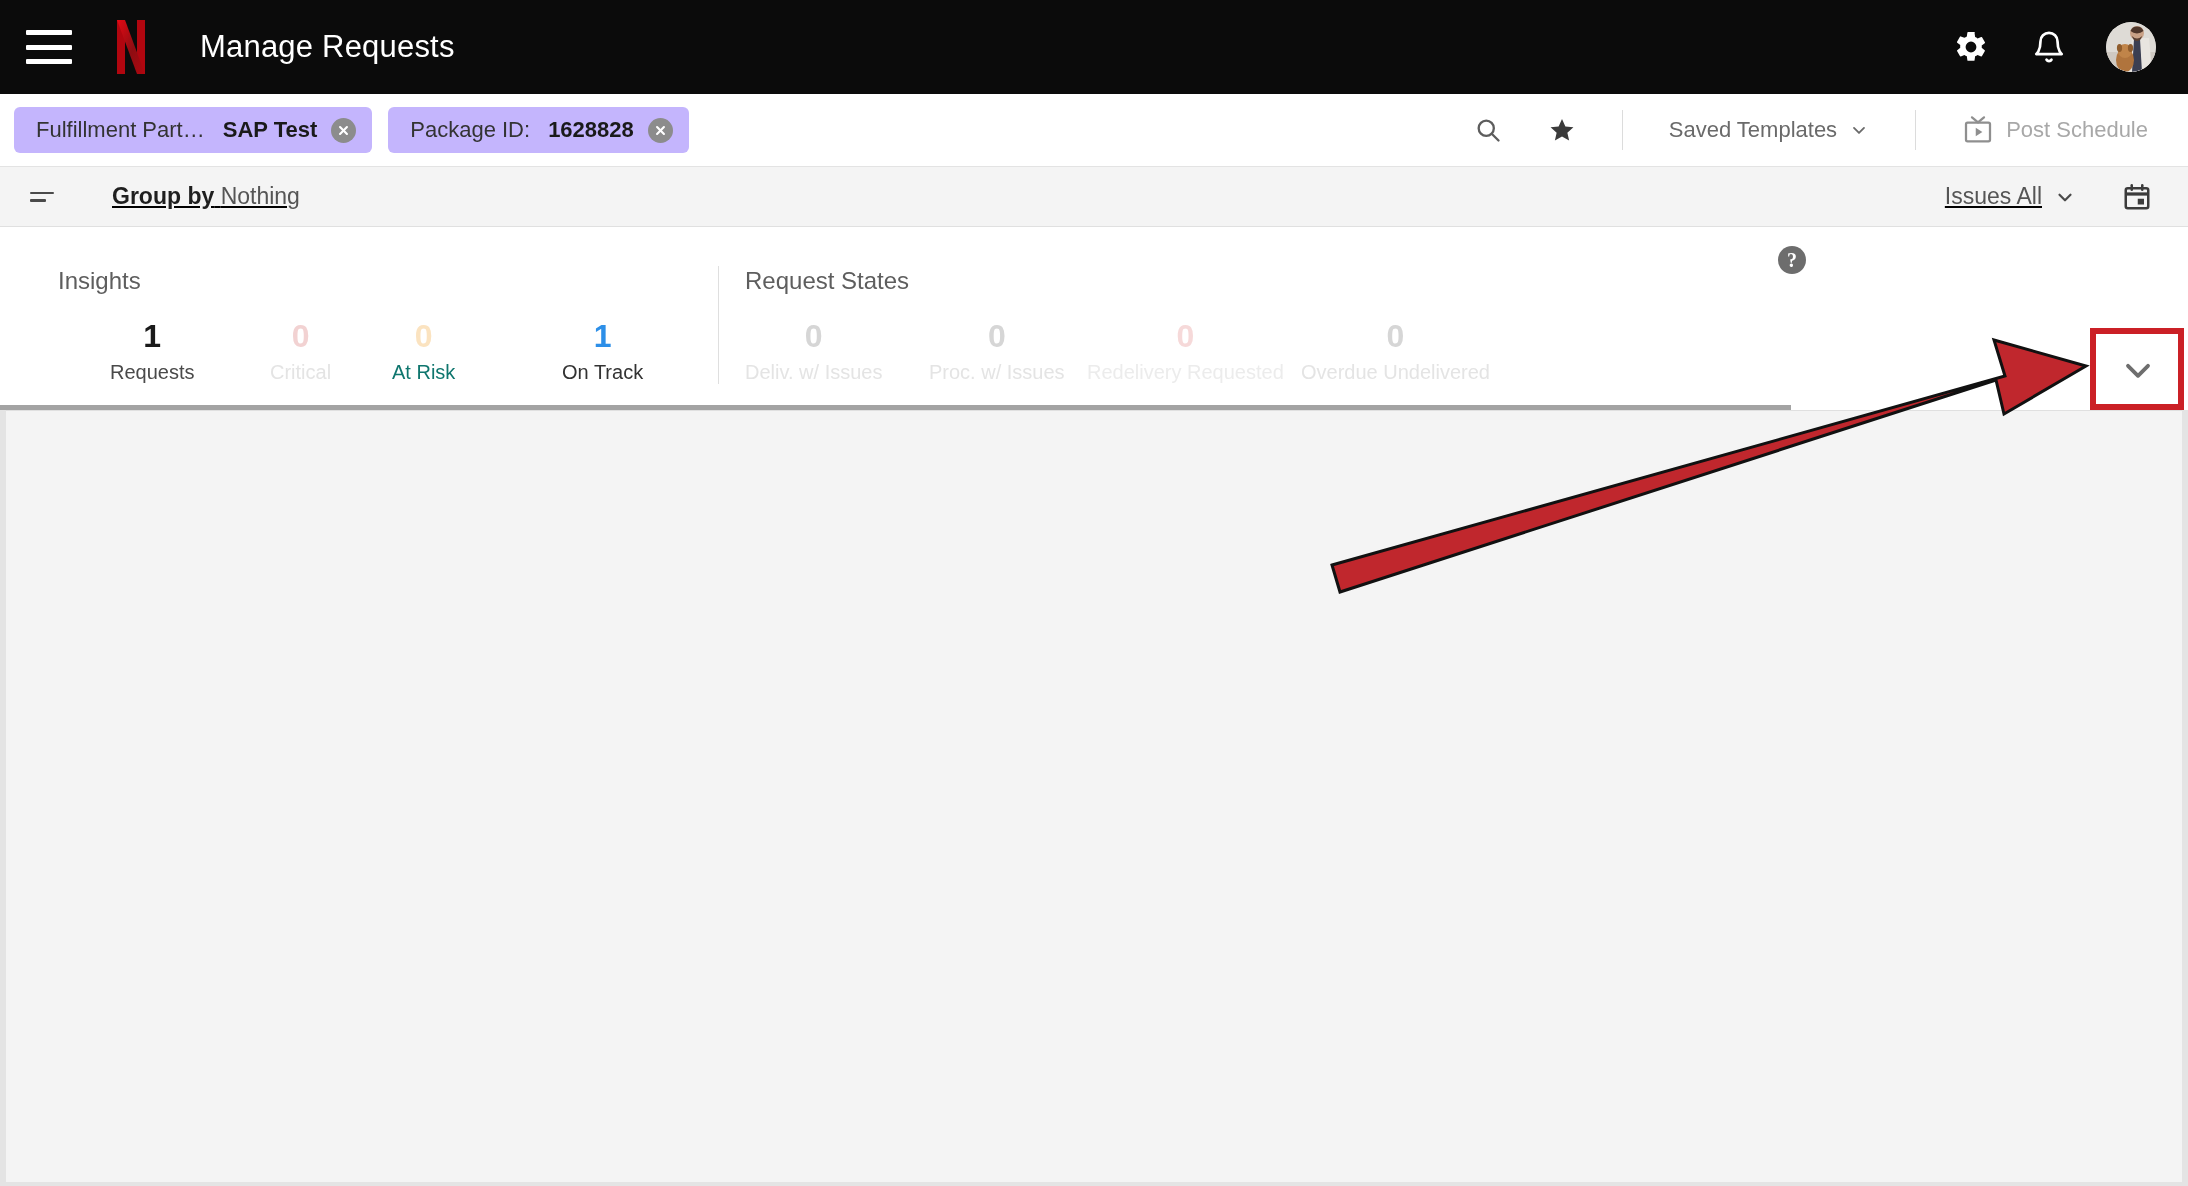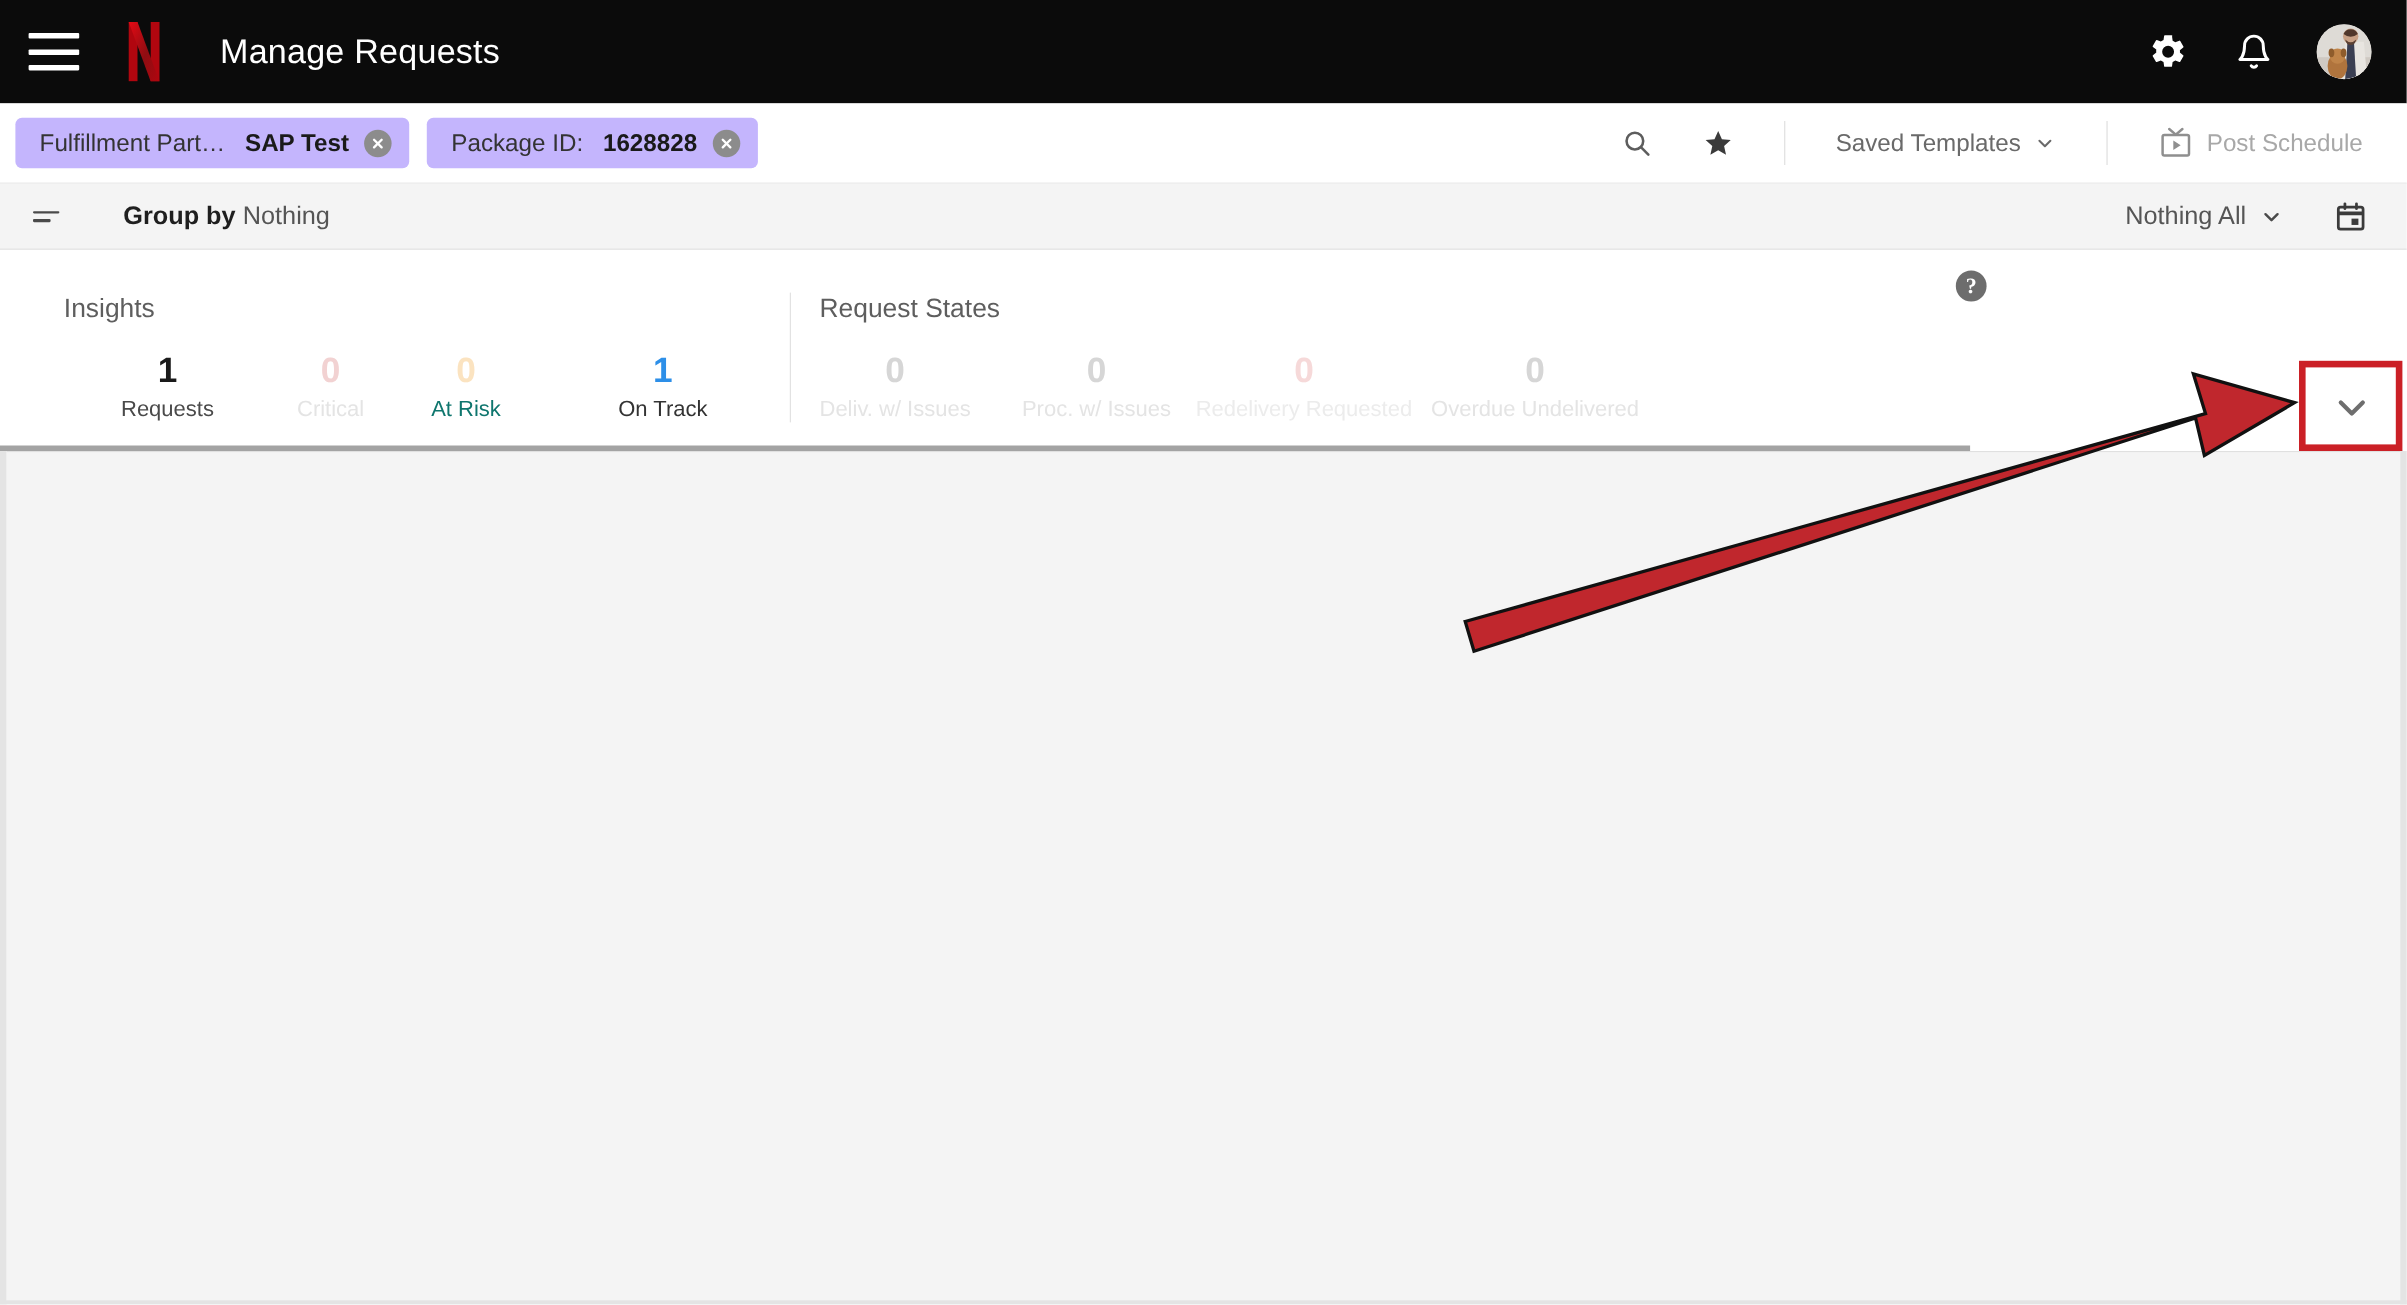--- a/index.html
+++ b/index.html
@@ -171,20 +171,21 @@
   .groupbar {
     position: absolute;
     left: 0; top: 167px;
     width: 2188px;
     height: 60px;
     background: #f4f4f4;
     border-bottom: 1px solid #e0e0e0;
     display: flex;
     align-items: center;
     box-sizing: border-box;
+    text-decoration: underline;
   }
   .groupbar-left {
     display: flex;
     align-items: center;
     gap: 0;
     margin-left: 30px;
   }
   .sortglyph {
     width: 32px;
     height: 30px;
@@ -477,21 +478,21 @@
         <i></i>
         <i></i>
       </div>
       <div class="groupby-text">
         <b>Group by</b>
         <span>Nothing</span>
       </div>
     </div>
     <div class="groupbar-right">
       <div class="expand-all">
-        <span>Nothing All</span>
+        <span>Issues All</span>
         <svg width="22" height="22" viewBox="0 0 24 24" fill="none" stroke="#4a4a4a" stroke-width="2.4" stroke-linecap="round" stroke-linejoin="round" aria-hidden="true">
           <polyline points="6,9.5 12,15.5 18,9.5"></polyline>
         </svg>
       </div>
       <div class="icon-btn">
         <svg width="30" height="30" viewBox="0 0 24 24" fill="none" stroke="#3b3b3b" stroke-width="2" stroke-linejoin="round" aria-hidden="true">
           <rect x="3" y="5" width="18" height="16" rx="1.6"></rect>
           <line x1="3" y1="9.6" x2="21" y2="9.6" stroke-width="2.6"></line>
           <line x1="7.8" y1="2.6" x2="7.8" y2="6.2" stroke-linecap="round"></line>
           <line x1="16.2" y1="2.6" x2="16.2" y2="6.2" stroke-linecap="round"></line>

